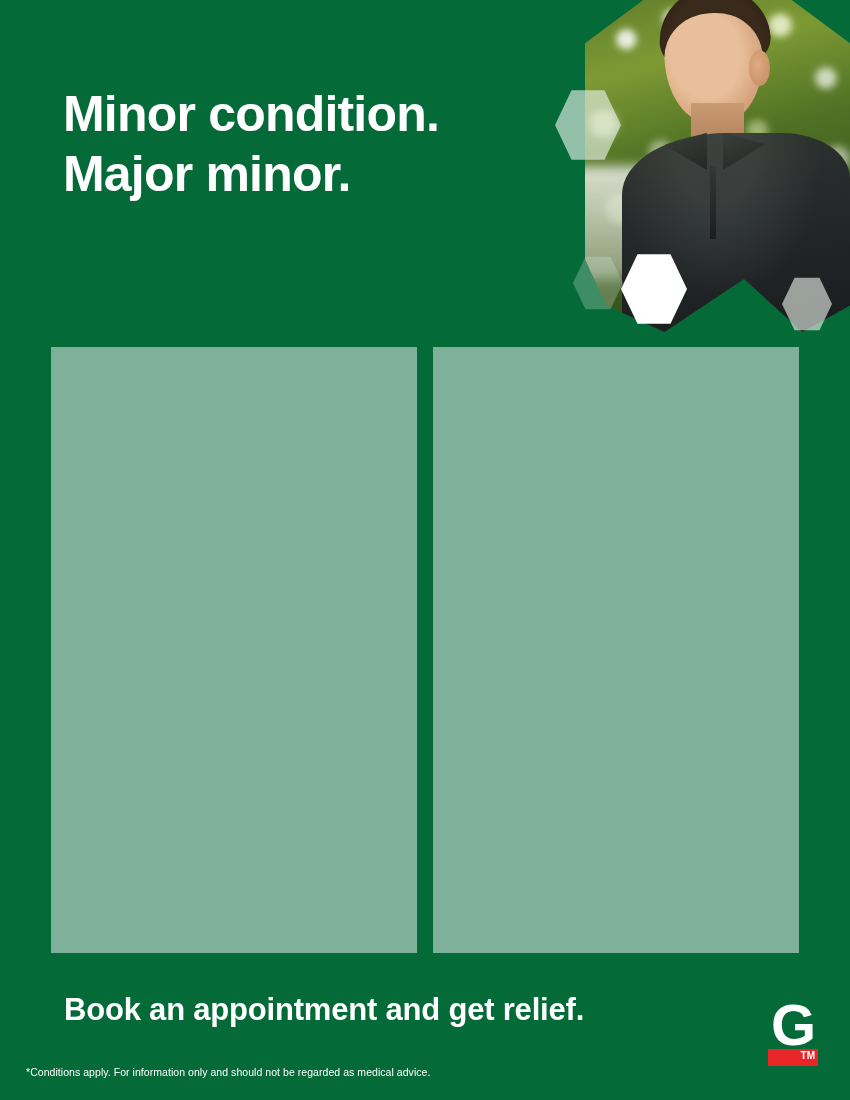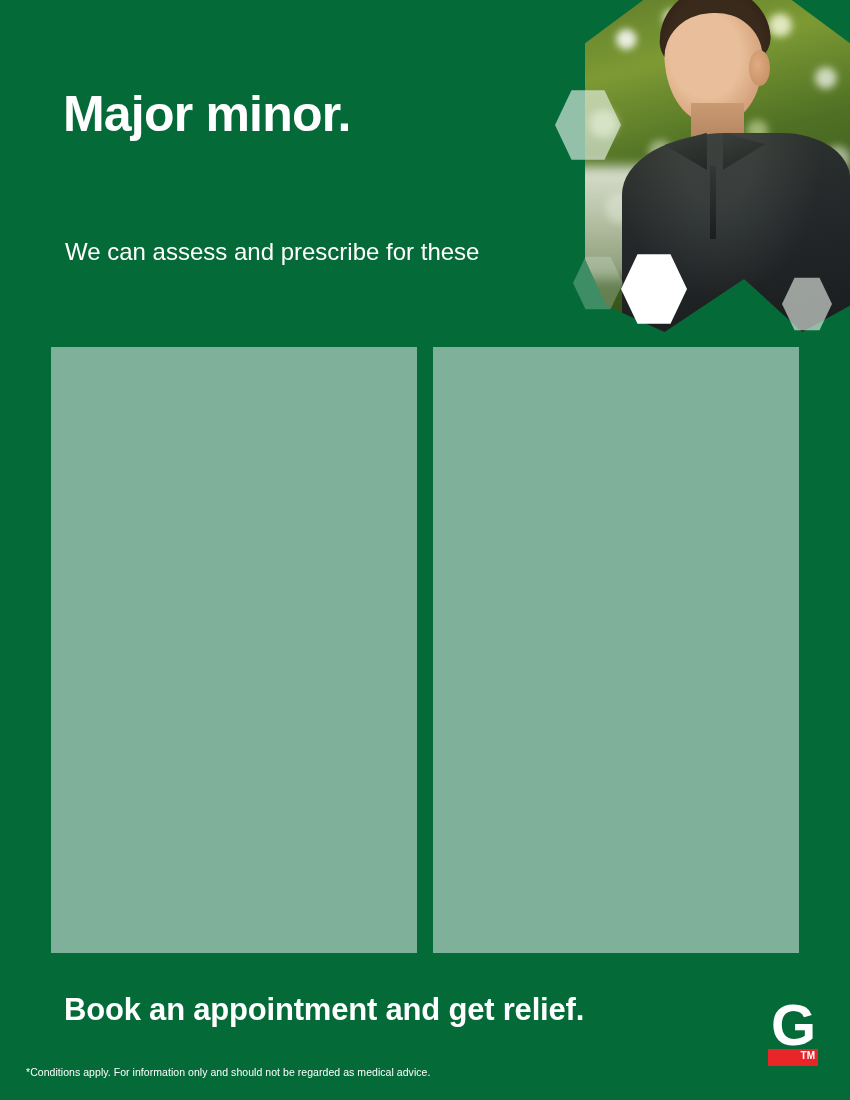--- a/index.html
+++ b/index.html
@@ -304,25 +304,25 @@
       </div>
     </div>
   </div>
 
   <div class="hex hex-top-left"></div>
   <div class="hex hex-small-mid"></div>
   <div class="hex hex-white"></div>
   <div class="hex hex-right"></div>
 
   <h1 class="headline">
+    <span class="hl-line">Minor condition.</span>
     <span class="hl-line">Major minor.</span>
   </h1>
 
   <p class="subhead">
-    <span class="sh-line">We can assess and prescribe for these</span>
   </p>
 
   <div class="panel panel-left"></div>
   <div class="panel panel-right"></div>
 
   <p class="cta">Book an appointment and get relief.</p>
 
   <p class="disclaimer">*Conditions apply. For information only and should not be regarded as medical advice.</p>
 
   <div class="logo">

